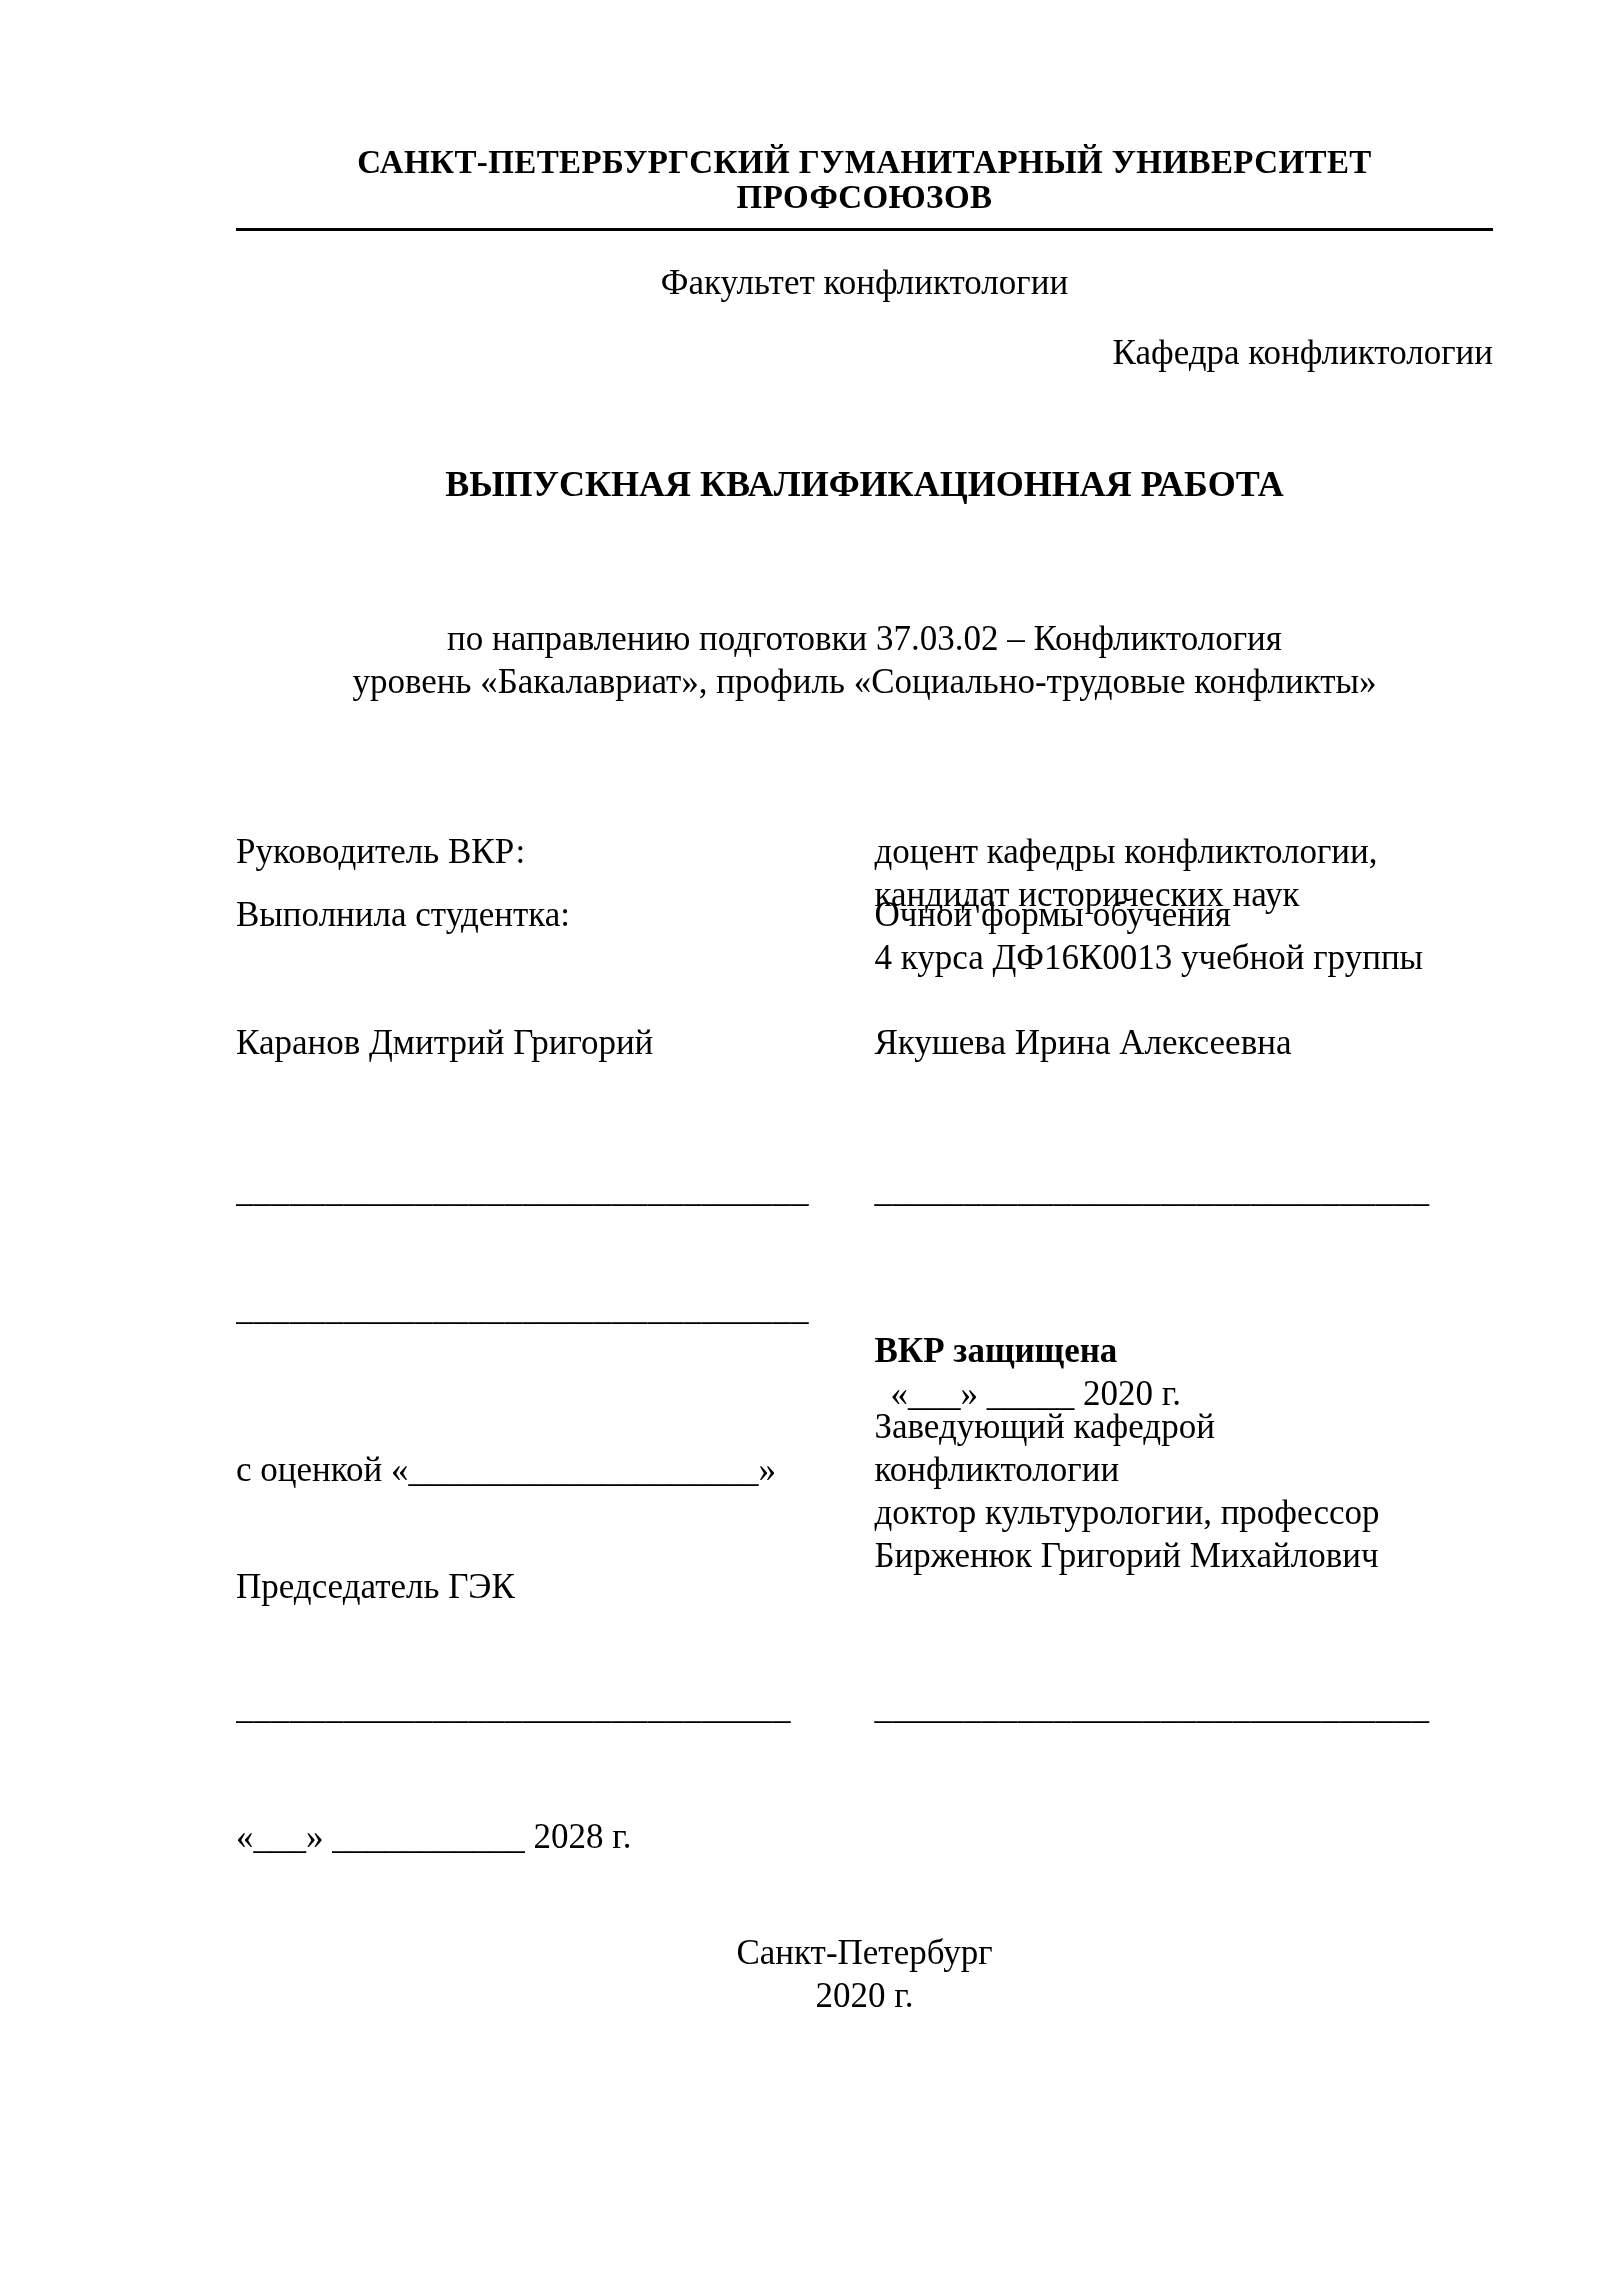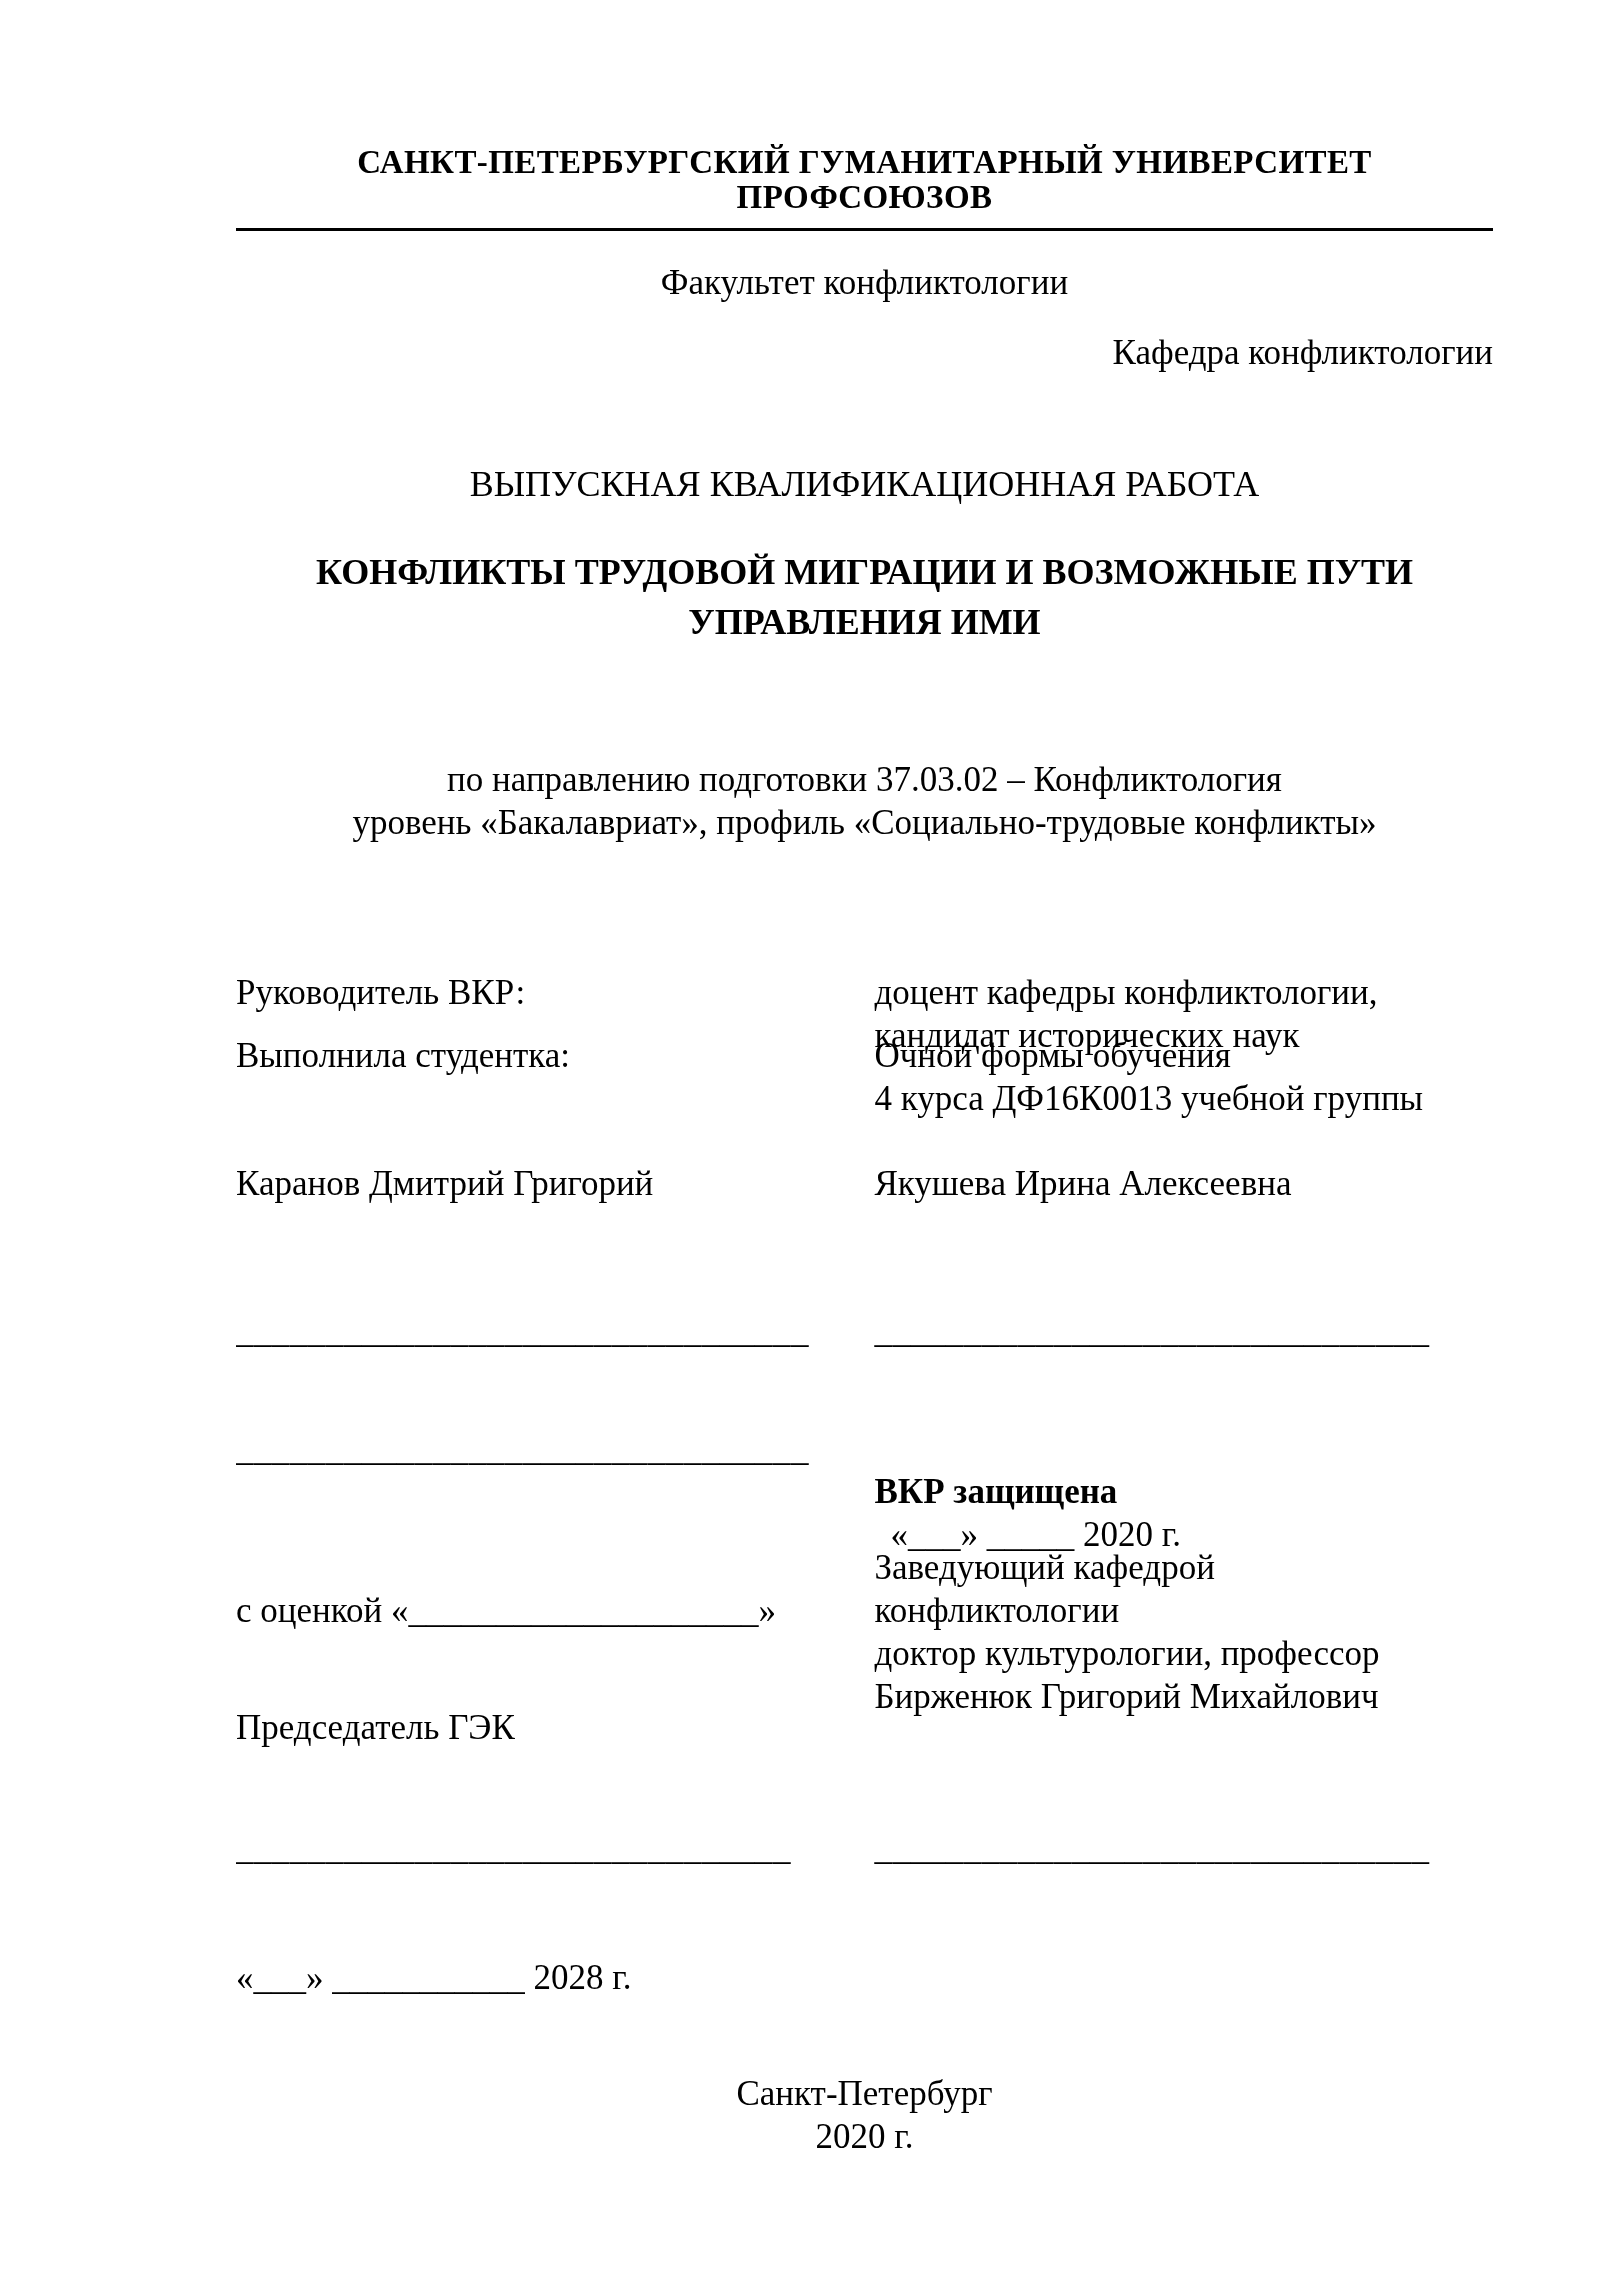--- a/index.html
+++ b/index.html
@@ -33,21 +33,21 @@
   .faculty {
     text-align: center;
     margin-top: 30px;
   }
   .department {
     text-align: right;
     margin-top: 27.5px;
   }
   .work-type {
     text-align: center;
-    font-weight: normal;
+    font-weight: bold;
     font-size: 36px;
     line-height: 44px;
     margin-top: 88px;
   }
   .thesis-title {
     text-align: center;
     font-weight: bold;
     font-size: 36px;
     line-height: 50px;
     margin-top: 41px;
@@ -92,22 +92,20 @@
   <div class="header">
     <div class="university">САНКТ-ПЕТЕРБУРГСКИЙ ГУМАНИТАРНЫЙ УНИВЕРСИТЕТ ПРОФСОЮЗОВ</div>
   </div>
 
   <div class="faculty">Факультет конфликтологии</div>
 
   <div class="department">Кафедра конфликтологии</div>
 
   <div class="work-type">ВЫПУСКНАЯ КВАЛИФИКАЦИОННАЯ РАБОТА</div>
 
-  <div class="thesis-title">КОНФЛИКТЫ ТРУДОВОЙ МИГРАЦИИ И ВОЗМОЖНЫЕ ПУТИ
-УПРАВЛЕНИЯ ИМИ</div>
 
   <div class="program">
     <div>по направлению подготовки 37.03.02 – Конфликтология</div>
     <div>уровень «Бакалавриат», профиль «Социально-трудовые конфликты»</div>
   </div>
 
   <div class="columns">
 
     <div class="cell r1">Руководитель ВКР:</div>
     <div class="cell r2">доцент кафедры конфликтологии,

